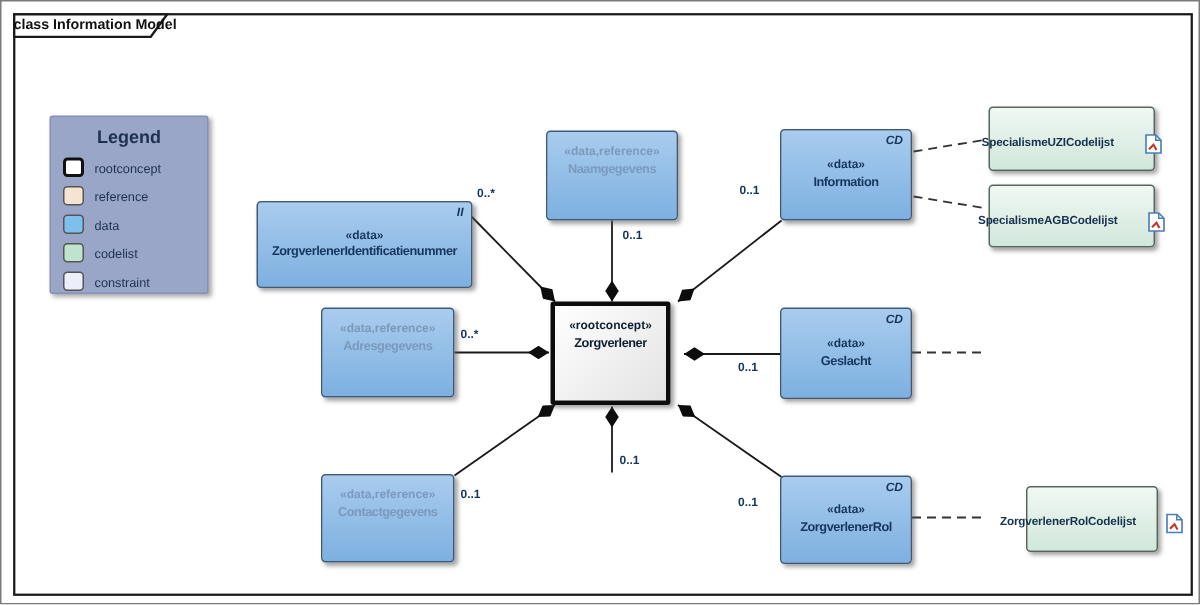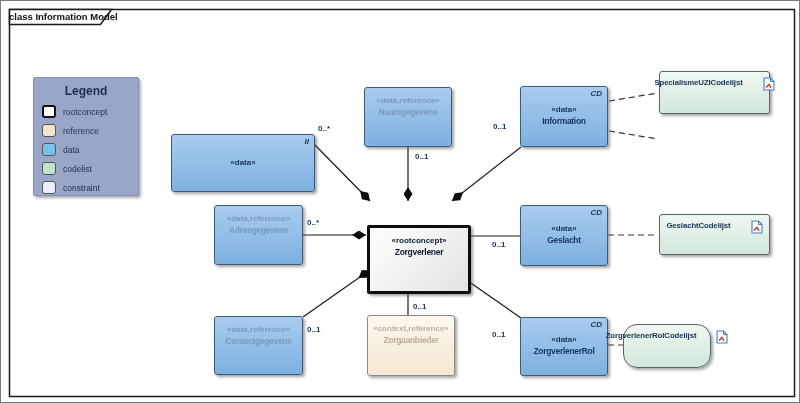--- a/index.html
+++ b/index.html
@@ -8,21 +8,21 @@
   .tab-label{position:absolute;left:8px;top:10px;z-index:2;font-size:9.5px;font-weight:bold;color:#111;}
   
   .node{position:absolute;z-index:2;box-sizing:border-box;border-radius:3px;display:flex;flex-direction:column;align-items:center;text-align:center;box-shadow:2px 2px 3px rgba(90,90,90,.55);}
   .node .stereo{font-size:8px;font-weight:bold;line-height:1.35;}
   .node .name{font-size:8.5px;font-weight:bold;line-height:1.4;white-space:nowrap;letter-spacing:-0.3px;}
   .node .marker{position:absolute;top:2px;right:5px;font-size:8px;font-style:italic;font-weight:bold;color:#17365d;}
   .data-box{background:linear-gradient(180deg,#a9ccee,#7db0e0);border:1px solid #3e5a7a;justify-content:center;color:#17365d;}
   .ref-box{background:linear-gradient(180deg,#a9ccee,#7db0e0);border:1px solid #3e5a7a;padding-top:8px;color:#7b99bd;}
   .root-box{background:linear-gradient(135deg,#ffffff,#e3e3e3);border:3px solid #0d0d0d;border-radius:2px;padding-top:8px;color:#0f1f33;}
   .context-box{background:linear-gradient(180deg,#fcf7ee,#f5e7d2);border:1px solid #8a8a8a;padding-top:8px;color:#bcae9b;}
-  .codelist-box{background:linear-gradient(180deg,#f0f8f3,#d1e7db);border:1px solid #55675c;flex-direction:row;align-items:flex-start;justify-content:center;gap:20px;padding:6px 3px 0 3px;color:#16324f;}
+  .codelist-box{background:linear-gradient(180deg,#f0f8f3,#d1e7db);border:1px solid #55675c;flex-direction:row;align-items:flex-start;justify-content:center;gap:20px;padding:18px 3px 0 3px;color:#16324f;}
   .codelist-box .name{font-size:7.8px;letter-spacing:-0.1px;}
   .mult{position:absolute;z-index:2;font-size:8px;font-weight:bold;color:#17365d;white-space:nowrap;}
   
   .legend{position:absolute;left:32px;top:37px;width:106px;height:119px;z-index:2;background:#9aa6c8;border:1px solid #8591b5;border-radius:2px;box-shadow:2px 2px 3px rgba(90,90,90,.5);box-sizing:border-box;padding:5px 0 0 8px;margin-top:39px;}
   .legend-title{font-size:12px;font-weight:bold;color:#1d3050;text-align:center;margin:1px 8px 6px 0;}
   .legend-row{display:flex;align-items:center;gap:7px;height:15px;margin-bottom:4px;}
   .swatch{width:14px;height:13px;border-radius:3px;border:1px solid #555;box-sizing:border-box;background:#fff;flex:0 0 auto;}
   .swatch.thick{border:2.5px solid #111;}
   .legend-row .lbl{font-size:8.5px;color:#1d3050;}
   .doc-icon{flex:0 0 auto;margin-top:-1px;}
@@ -79,85 +79,82 @@
     </div>
     <div class="legend-row">
       <span class="swatch" style="background: rgb(236, 238, 249);"></span>
       <span class="lbl">constraint</span>
     </div>
   </div>
 
   <div class="node data-box" style="left:170px;top:85px;width:144px;height:58px;margin-top:48px;">
     <span class="marker">II</span>
     <span class="stereo">«data»</span>
+    <span class="name">ZorgverlenerIdentificatienummer</span>
   </div>
 
   <div class="node ref-box" style="left:363px;top:86px;width:88px;height:60px;">
     <span class="stereo">«data,reference»</span>
     <span class="name">Naamgegevens</span>
   </div>
 
   <div class="node data-box" style="left:519px;top:85px;width:88px;height:61px;">
     <span class="marker">CD</span>
     <span class="stereo">«data»</span>
     <span class="name">Information</span>
   </div>
 
   <div class="node ref-box" style="left:213px;top:204px;width:89px;height:60px;">
     <span class="stereo">«data,reference»</span>
     <span class="name">Adresgegevens</span>
   </div>
 
-  <div class="node root-box" style="left:366px;top:200px;width:104px;height:69px;margin-top:24px;">
+  <div class="node root-box" style="left:366px;top:200px;width:80px;height:69px;">
     <span class="stereo">«rootconcept»</span>
     <span class="name">Zorgverlener</span>
   </div>
 
   <div class="node data-box" style="left:519px;top:204px;width:88px;height:61px;">
     <span class="marker">CD</span>
     <span class="stereo">«data»</span>
     <span class="name">Geslacht</span>
   </div>
 
   <div class="node ref-box" style="left:213px;top:315px;width:89px;height:59px;">
     <span class="stereo">«data,reference»</span>
     <span class="name">Contactgegevens</span>
   </div>
 
-  <div class="node context-box" style="left:366px;top:314px;width:88px;height:61px;">
-    <span class="stereo">«context,reference»</span>
-    <span class="name">Zorgaanbieder</span>
-  </div>
 
   <div class="node data-box" style="left:519px;top:316px;width:88px;height:59px;">
     <span class="marker">CD</span>
     <span class="stereo">«data»</span>
     <span class="name">ZorgverlenerRol</span>
   </div>
 
   <div class="node codelist-box" style="left:658px;top:70px;width:111px;height:43px;">
     <span class="name">SpecialismeUZICodelijst</span>
     <svg class="doc-icon" width="12" height="14" viewBox="0 0 12 14">
       <path d="M1,1 h6.5 l3.5,3.5 V13 H1 Z" fill="#fdfdfd" stroke="#4a7ebb" stroke-width="1.1"></path>
       <path d="M7.5,1 V4.5 H11" fill="none" stroke="#4a7ebb" stroke-width="1"></path>
       <path d="M3,10.5 L6,7.5 L8,11" fill="none" stroke="#c0392b" stroke-width="1.4"></path>
     </svg>
   </div>
 
-
-  <div class="node codelist-box" style="left:658px;top:213px;width:111px;height:41px;">
-    <span class="name">GeslachtCodelijst</span>
+  <div class="node codelist-box" style="left:658px;top:122px;width:111px;height:42px;">
+    <span class="name">SpecialismeAGBCodelijst</span>
     <svg class="doc-icon" width="12" height="14" viewBox="0 0 12 14">
       <path d="M1,1 h6.5 l3.5,3.5 V13 H1 Z" fill="#fdfdfd" stroke="#4a7ebb" stroke-width="1.1"></path>
       <path d="M7.5,1 V4.5 H11" fill="none" stroke="#4a7ebb" stroke-width="1"></path>
       <path d="M3,10.5 L6,7.5 L8,11" fill="none" stroke="#c0392b" stroke-width="1.4"></path>
     </svg>
   </div>
 
-  <div class="node codelist-box" style="left:622px;top:323px;width:88px;height:44px;border-radius:14px;">
+
+  <div class="node codelist-box" style="left:683px;top:323px;width:88px;height:44px;">
     <span class="name">ZorgverlenerRolCodelijst</span>
     <svg class="doc-icon" width="12" height="14" viewBox="0 0 12 14">
       <path d="M1,1 h6.5 l3.5,3.5 V13 H1 Z" fill="#fdfdfd" stroke="#4a7ebb" stroke-width="1.1"></path>
       <path d="M7.5,1 V4.5 H11" fill="none" stroke="#4a7ebb" stroke-width="1"></path>
       <path d="M3,10.5 L6,7.5 L8,11" fill="none" stroke="#c0392b" stroke-width="1.4"></path>
     </svg>
   </div>
 
   <div class="mult" style="left:317px;top:123px;">0..*</div>
   <div class="mult" style="left:414px;top:151px;">0..1</div>

